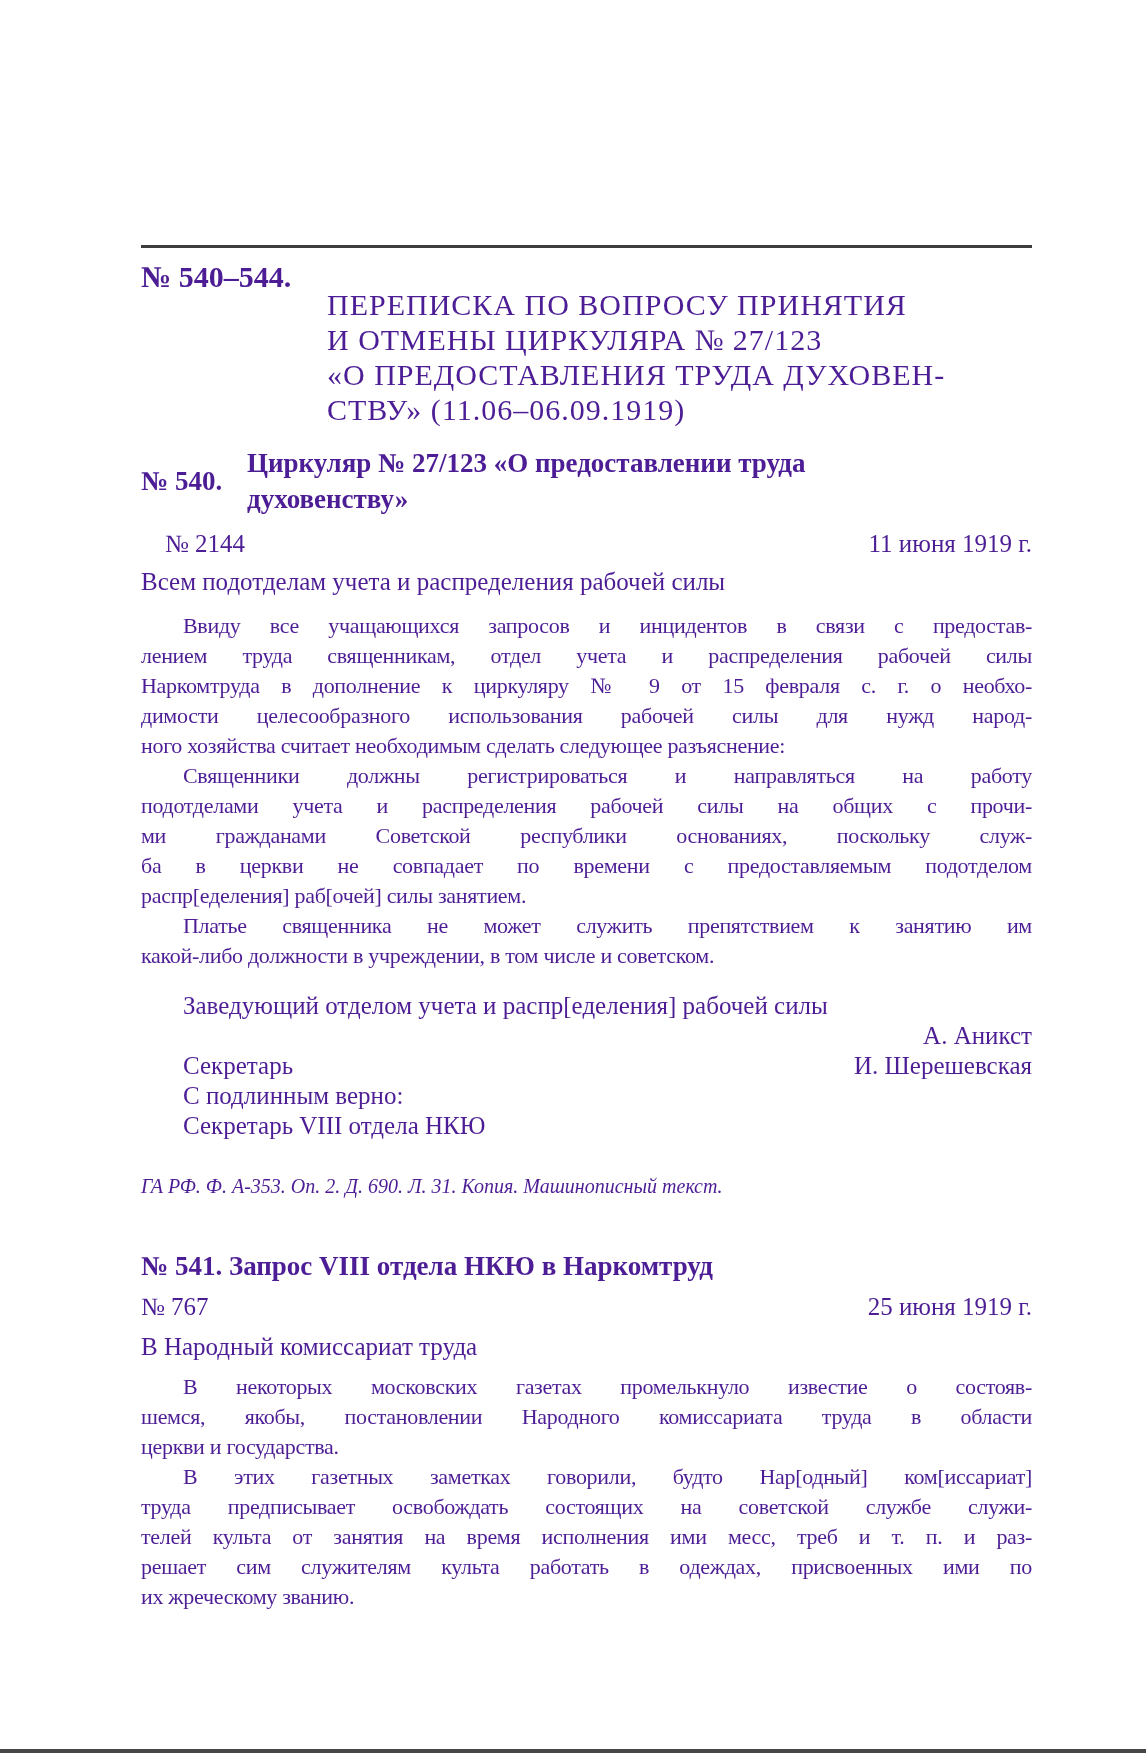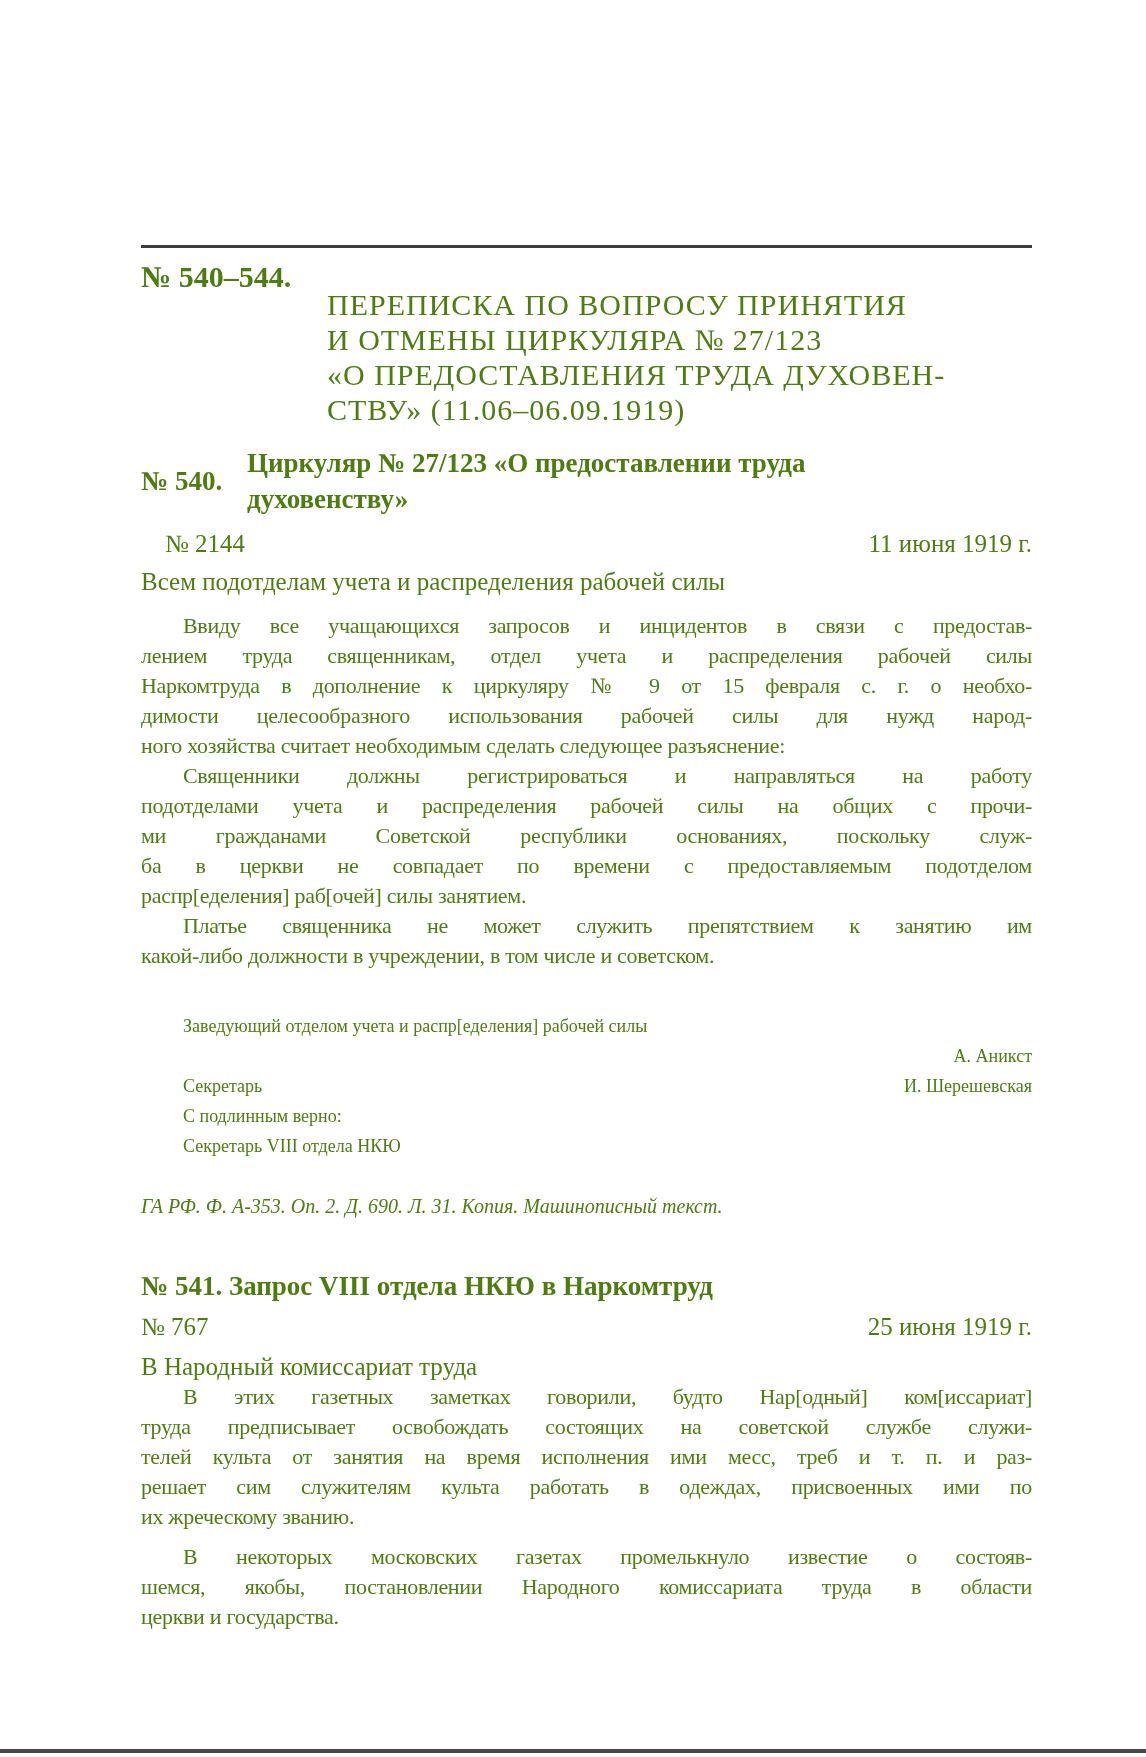--- a/index.html
+++ b/index.html
@@ -2,21 +2,21 @@
 <html lang="ru"><head>
 <meta charset="utf-8">
 <style>
   html,body{margin:0;padding:0;background:#ffffff;}
   .page{
     position:relative;
     width:1146px;height:1757px;
     background:#ffffff;
     overflow:hidden;
     font-family:"Liberation Serif","DejaVu Serif",serif;
-    color:#4d7c0f;
+    color:#4c1d95;
   }
   .content{
     position:absolute;
     left:141px;top:0;
     width:891px;
   }
   .rule-top{
     margin-top:245px;
     height:3px;
     background:#3d3d3d;
@@ -37,21 +37,21 @@
   .ad540{margin-top:8px;}
   .ad541{margin-top:10px;}
   
   .para{font-size:22px;line-height:30px;letter-spacing:-0.3px;}
   .p-first{margin-top:14px;}
   .p-first541{margin-top:10px;}
   .para .line{text-align:justify;text-align-last:justify;}
   .para .line.last{text-align:left;text-align-last:left;}
   .para .line.first{text-indent:42px;}
   
-  .sig{margin-top:40px;font-size:18px;line-height:30px;}
+  .sig{margin-top:20px;font-size:25px;line-height:30px;}
   .sig-ind{padding-left:42px;}
   .sig-right{text-align:right;}
   .sig-row{display:flex;justify-content:space-between;}
   .sig-row .role{padding-left:42px;}
   .citation{
     margin-top:30px;
     font-style:italic;
     font-size:20px;line-height:30px;
   }
   .rule-bottom{
@@ -128,29 +128,29 @@
 
     <div class="doc-heading dh541">№ 541. Запрос VIII отдела НКЮ в Наркомтруд</div>
 
     <div class="num-date nd541">
       <span>№ 767</span>
       <span>25 июня 1919 г.</span>
     </div>
 
     <div class="addressee ad541">В Народный комиссариат труда</div>
 
+    <div class="para p-first541">
+        <div class="line first">В некоторых московских газетах промелькнуло известие о состояв-</div>
+        <div class="line">шемся, якобы, постановлении Народного комиссариата труда в области</div>
+        <div class="line last">церкви и государства.</div>
+      </div>
     <div class="para">
         <div class="line first">В этих газетных заметках говорили, будто Нар[одный] ком[иссариат]</div>
         <div class="line">труда предписывает освобождать состоящих на советской службе служи-</div>
         <div class="line">телей культа от занятия на время исполнения ими месс, треб и т. п. и раз-</div>
         <div class="line">решает сим служителям культа работать в одеждах, присвоенных ими по</div>
         <div class="line last">их жреческому званию.</div>
-      </div>
-    <div class="para p-first541">
-        <div class="line first">В некоторых московских газетах промелькнуло известие о состояв-</div>
-        <div class="line">шемся, якобы, постановлении Народного комиссариата труда в области</div>
-        <div class="line last">церкви и государства.</div>
       </div>
 
   </div>
 
   <div class="rule-bottom"></div>
 </div>
 
 </body></html>

